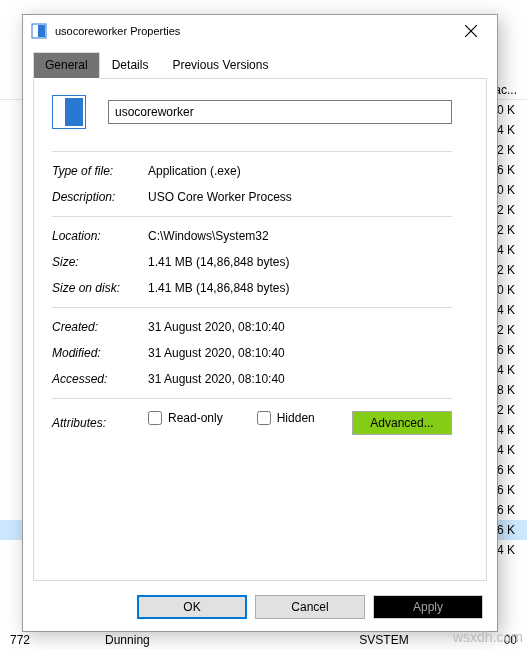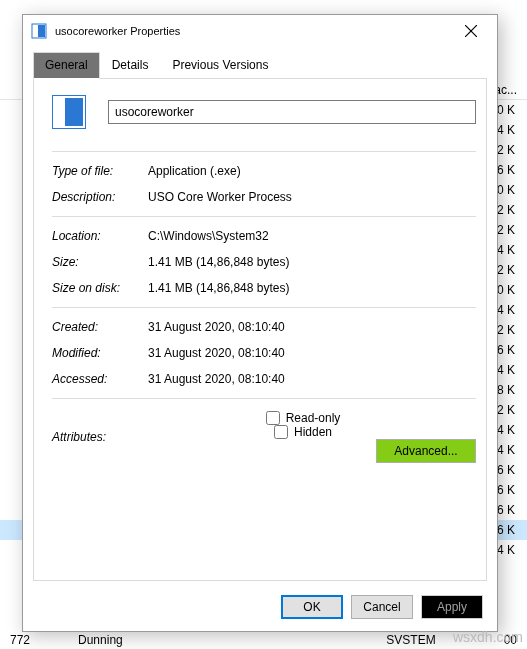--- a/index.html
+++ b/index.html
@@ -80,21 +80,21 @@
     cursor: default;
   }
   .tab.active {
     border: 1px solid #d9d9d9;
     border-bottom: 1px solid #fff;
     background: #737373;
   }
   .tab-body {
     margin: 0 10px 6px 10px;
     border: 1px solid #d9d9d9;
-    padding: 16px 10px 16px 18px;
+    padding: 16px 34px 16px 18px;
     flex: 1;
   }
   .icon-row {
     display: flex;
     align-items: center;
     gap: 22px;
     margin-bottom: 22px;
   }
   .file-icon {
     width: 34px; height: 34px;
@@ -117,23 +117,22 @@
   }
   .kv {
     display: flex;
     align-items: center;
     margin-bottom: 12px;
   }
   .kv .label { width: 96px; color:#000;font-style:italic; }
   .kv .value { flex: 1; }
   .attr-row {
     display: flex;
-    align-items: center;
-    gap: 0;
-    flex-direction: column;
+    align-items: flex-start;
+    gap: 16px;
   }
   .attr-row .cb {
     display: inline-flex; align-items: center; gap:6px; margin-right: 18px;
   }
   .attr-row .cb input {
     width:14px; height:14px; margin:0; accent-color:#000;
   }
   .adv-btn {
     width: 100px; height: 24px;
     border: 1px solid #adadad;
@@ -141,21 +140,21 @@
     font: inherit;
     margin-left: auto;
   }
   .bottom {
     display: flex;
     justify-content: flex-end;
     gap: 8px;
     padding: 8px 14px 12px 14px;
   }
   .btn {
-    width: 62px; height: 24px;
+    width: 110px; height: 24px;
     font: inherit;
     border: 1px solid #adadad;
     background: #e1e1e1;
   }
   .btn.primary { border: 2px solid #0078d7; background:#e1e1e1; }
   .btn.disabled { color:#a0a0a0; background:#000000; border-color:#d0d0d0; }
   .watermark {
     position:absolute; right:4px; bottom:4px; font-size:14px; color:#bbb;
   }
 </style>
@@ -329,20 +328,20 @@
     </div>
   </div>
 
   <div class="bottom">
     <button class="btn primary">OK</button>
     <button class="btn">Cancel</button>
     <button class="btn disabled">Apply</button>
   </div>
 </div>
 
-<div style="position:absolute;left:0;bottom:0;width:100%;display:flex;gap:8px;padding:2px 10px;font-size:12px;">
+<div style="position:absolute;left:0;bottom:0;width:100%;display:flex;gap:35px;padding:2px 10px;font-size:12px;">
   <span>772</span>
   <span style="margin-left:40px;">Dunning</span>
   <span style="margin-left:auto;margin-right:60px;">SVSTEM</span>
   <span>00</span>
 </div>
 
 <span class="watermark">wsxdh.com</span>
 
 </body></html>

